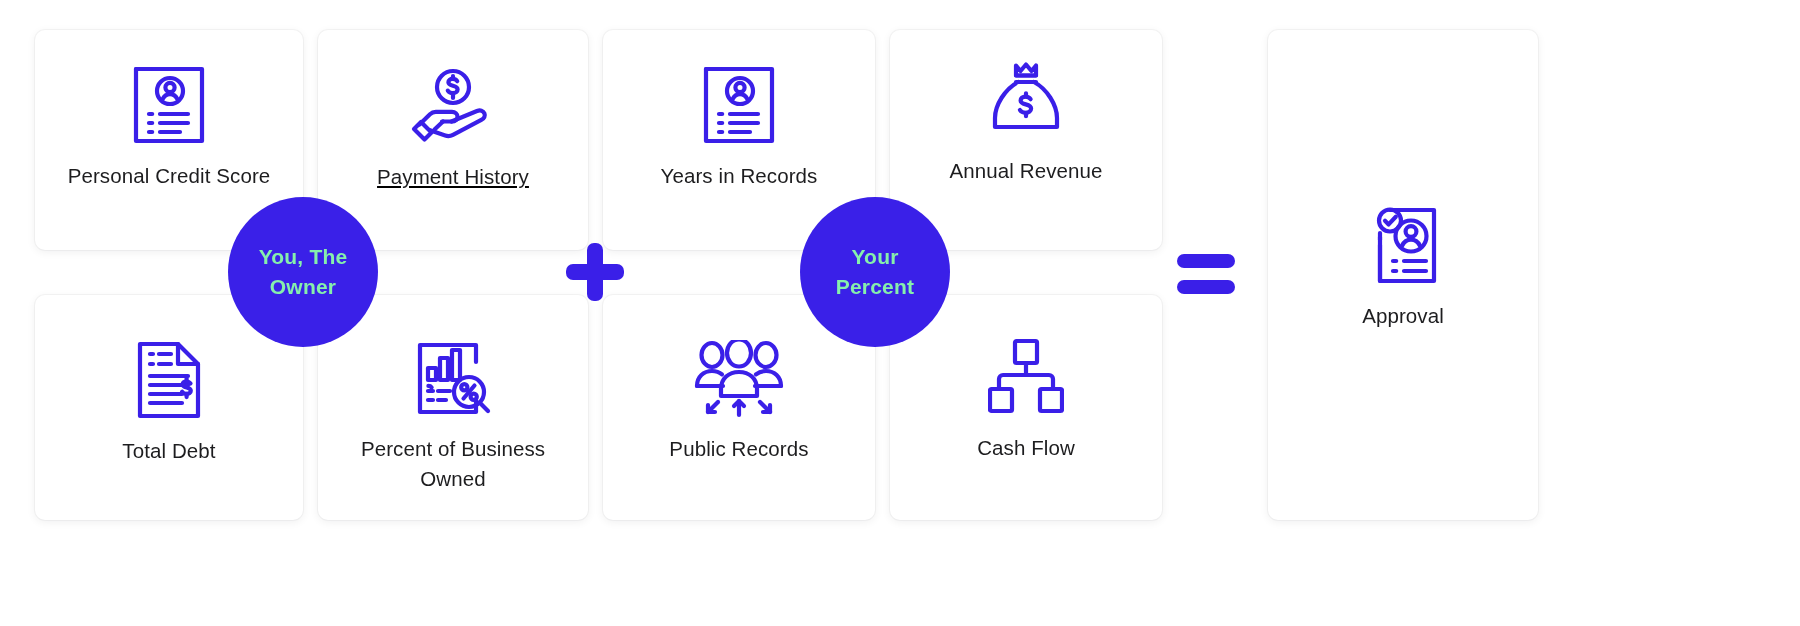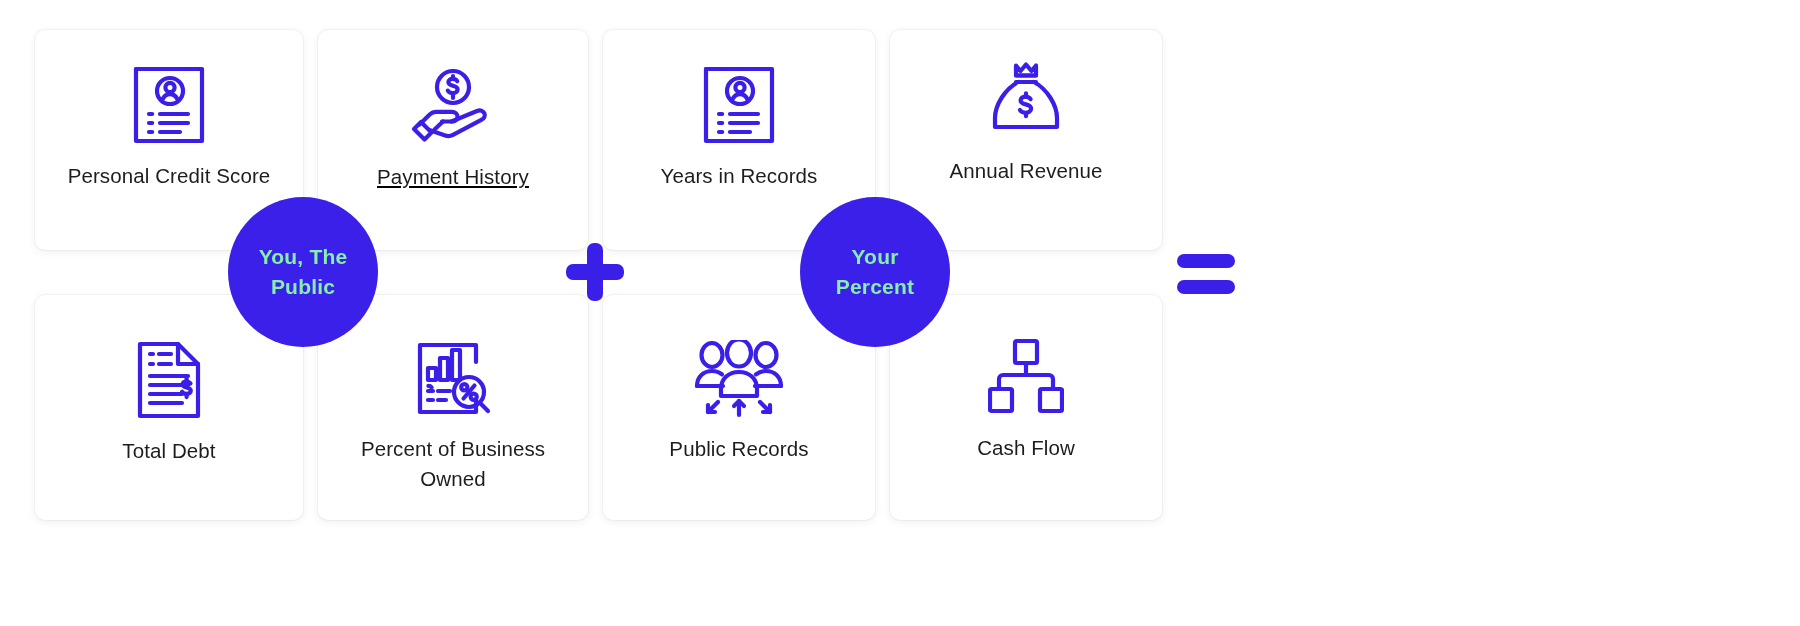--- a/index.html
+++ b/index.html
@@ -201,25 +201,44 @@
           <path d="M38 26 V38"></path>
           <path d="M11 50 V42 c0-2.2 1.8-4 4-4 H61 c2.2 0 4 1.8 4 4 V50"></path>
           <rect x="2" y="52" width="22" height="22" rx="1.5"></rect>
           <rect x="52" y="52" width="22" height="22" rx="1.5"></rect>
         </svg>
       </span>
       <div class="card-label">Cash Flow</div>
     </div>
   </div>
 
+  <div class="card" style="left:1268px;top:30px;width:270px;height:490px;">
+    <div class="card-inner" style="top:175px;">
+      <span class="icon-wrap">
+        <svg width="74" height="80" viewBox="0 0 74 80" fill="none" stroke="#3a1fe8" stroke-width="4.2" stroke-linecap="round" stroke-linejoin="round">
+          <path d="M24 5 H68 V76 H14 V28"></path>
+          <path d="M14 40 V76"></path>
+          <path d="M14 32 v2.5"></path>
+          <circle cx="24" cy="15.5" r="11"></circle>
+          <path d="M19 15.8 l3.6 3.6 L29.8 11.8"></path>
+          <circle cx="45" cy="31" r="15.5"></circle>
+          <circle cx="45" cy="26.5" r="5.4"></circle>
+          <path d="M36.2 40.5c1.8-3.9 4.9-5.9 8.8-5.9s7 2 8.8 5.9"></path>
+          <path d="M27 56 h3.2 M38 56 h22"></path>
+          <path d="M27 66 h3.2 M38 66 h22"></path>
+        </svg>
+      </span>
+      <div class="card-label">Approval</div>
+    </div>
+  </div>
 
   <div class="hub" style="left:228px;top:197px;width:150px;height:150px;background:#3a20e8;">
     <div>
       <div>You, The</div>
-      <div>Public</div>
+      <div>Owner</div>
     </div>
   </div>
 
   <div class="hub" style="left:800px;top:197px;width:150px;height:150px;background:#3a20e8;">
     <div>
       <div>Your</div>
       <div>Percent</div>
     </div>
   </div>
 

